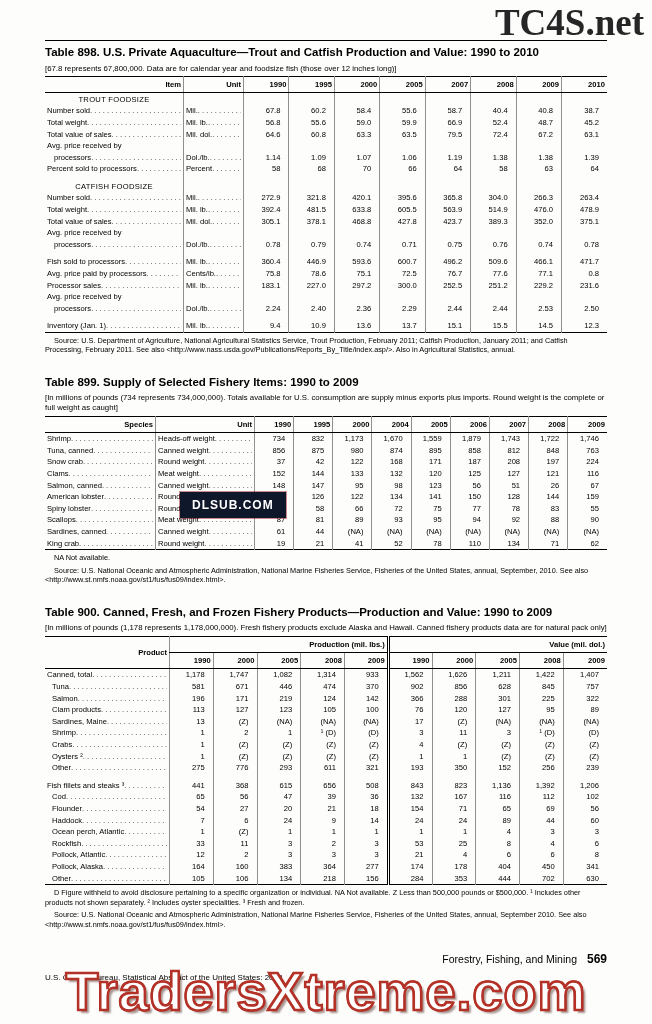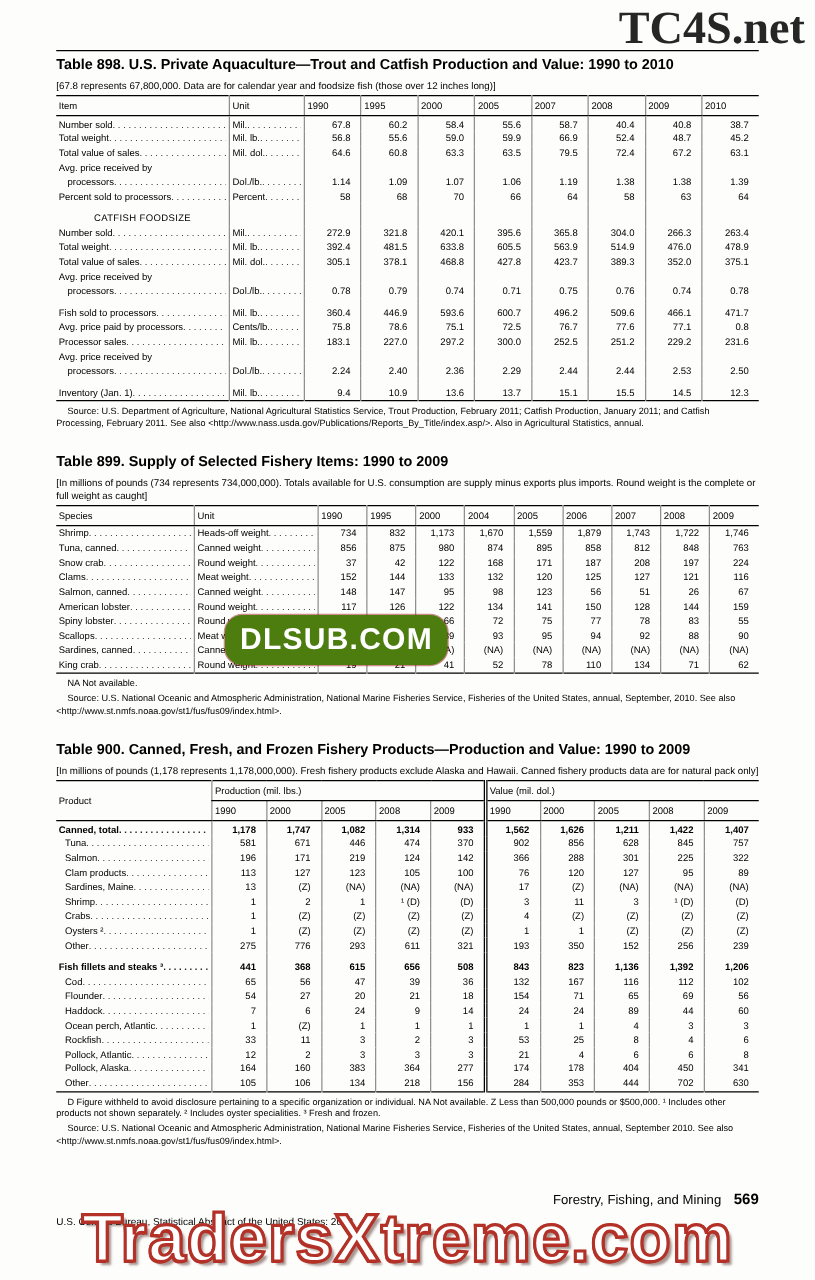--- a/index.html
+++ b/index.html
@@ -9,45 +9,45 @@
     font-family:"Liberation Sans", sans-serif;
   }
   .content{position:absolute;left:45px;top:0;width:562px;}
   .top-rule{height:0;border:none;border-top:1px solid #000;margin:40px 0 0;}
   .ttl{font-size:11.5px;font-weight:bold;line-height:1.28;margin:4px 0 4px;}
   .ttl.sp{margin-top:20px;}
   .note{font-size:7.8px;line-height:1.25;margin:1px 0 3px;}
   .src,.na{font-size:7.3px;line-height:1.3;margin:3px 0 0;text-indent:9px;}
   table{border-collapse:collapse;width:562px;table-layout:fixed;
         border-top:1.4px solid #000;border-bottom:1px solid #000;margin-top:3px;}
-  th{font-weight:normal;font-size:7.6px;padding:3px 2px;border-bottom:1px solid #000;text-align:left;vertical-align:middle;}
+  th{font-weight:bold;font-size:7.6px;padding:3px 2px;border-bottom:1px solid #000;text-align:right;vertical-align:middle;}
   td{font-size:7.6px;padding:1.2px 2px;vertical-align:bottom;line-height:1.22;}
   th,td{border-left:1px solid #8f8f8f;}
   .c1,.sechead{border-left:none !important;}
   td:first-child,th:first-child.c1{border-left:none;}
   #t898 .c1{width:134px} #t898 .cu{width:55px}
   #t899 .c1{width:106px} #t899 .cu{width:94px}
   #t900 .c1{width:120px}
   .num{text-align:right;padding-right:8px;}
   .lead{display:flex;align-items:baseline;overflow:hidden;}
   .lead .t{white-space:nowrap;}
   .dots{flex:1;overflow:hidden;white-space:nowrap;color:#222;}
   .dots::after{content:" . . . . . . . . . . . . . . . . . . . . . . . . . . . . . . . . . . . . . . . . . . . . . . . . . .";}
   .sechead{text-align:center;letter-spacing:.3px;}
   tr.gap>td{padding-top:7px;}
-  tr.bold td{font-weight:bold;}
+  tr.bold td{font-weight:normal;}
   .ind .lead{padding-left:7px;}
   .sub .lead{padding-left:5px;}
   .gsep{border-left:3px double #000 !important;}
   
   .wm-top{position:absolute;top:1px;right:8px;z-index:5;
     font-family:"Liberation Serif", serif;font-weight:bold;font-size:37px;color:#262626;}
   .wm-mid{position:absolute;left:180px;top:492px;z-index:5;
-    background:#4d7c0f;color:#fff;font-weight:bold;font-size:24px;letter-spacing:1px;
-    padding:6px 12px;border-radius:14px;box-shadow:0 0 0 1px rgba(140,0,0,.45);}
+    background:#0f172a;color:#fff;font-weight:bold;font-size:12px;letter-spacing:1px;
+    padding:6px 12px;border-radius:0;box-shadow:0 0 0 1px rgba(140,0,0,.45);}
   .wm-bottom{position:absolute;bottom:2px;left:50%;transform:translateX(-50%);z-index:6;
     font-size:54px;font-weight:bold;white-space:nowrap;letter-spacing:1px;color:#fff;
     -webkit-text-stroke:2.5px #b33127;
     text-shadow:-1px -1px 0 #b33127,1px -1px 0 #b33127,-1px 1px 0 #b33127,3px 3px 2px rgba(60,20,10,.45);}
   
   .chapter{position:absolute;right:45px;bottom:58px;font-size:10.5px;}
   .pgnum{font-weight:bold;font-size:12px;margin-left:10px;}
   .credit{position:absolute;left:45px;bottom:42px;font-size:8px;text-align:center;}
 </style>
 </head>
@@ -70,20 +70,32 @@
           <th class="cy">2000</th>
           <th class="cy">2005</th>
           <th class="cy">2007</th>
           <th class="cy">2008</th>
           <th class="cy">2009</th>
           <th class="cy">2010</th>
         </tr>
       </thead>
       <tbody>
         <tr>
+          <td class="sechead">TROUT FOODSIZE</td>
+          <td class="cu"></td>
+          <td class="num"></td>
+          <td class="num"></td>
+          <td class="num"></td>
+          <td class="num"></td>
+          <td class="num"></td>
+          <td class="num"></td>
+          <td class="num"></td>
+          <td class="num"></td>
+        </tr>
+        <tr>
           <td class="c1">
             <div class="lead">
               <span class="t">Number sold</span>
               <span class="dots"></span>
             </div>
           </td>
           <td class="cu">
             <div class="lead">
               <span class="t">Mil.</span>
               <span class="dots"></span>

